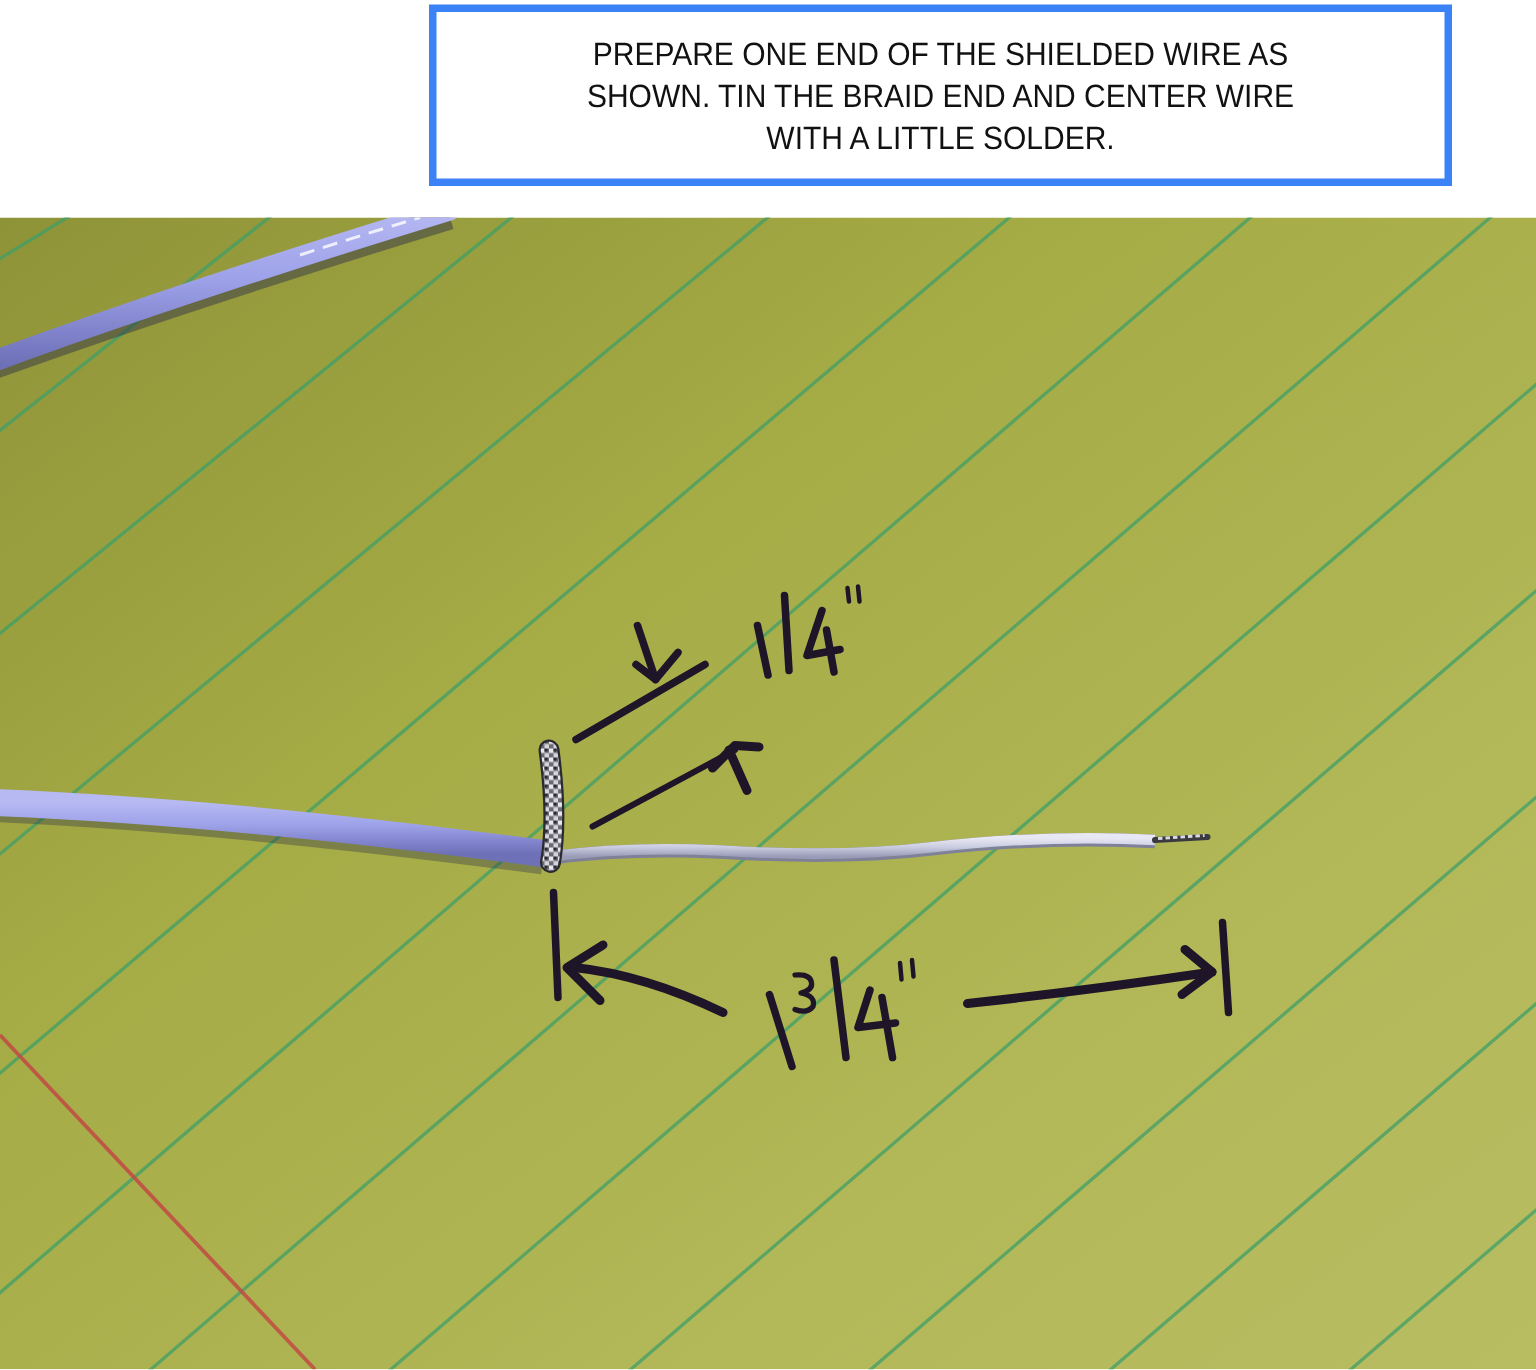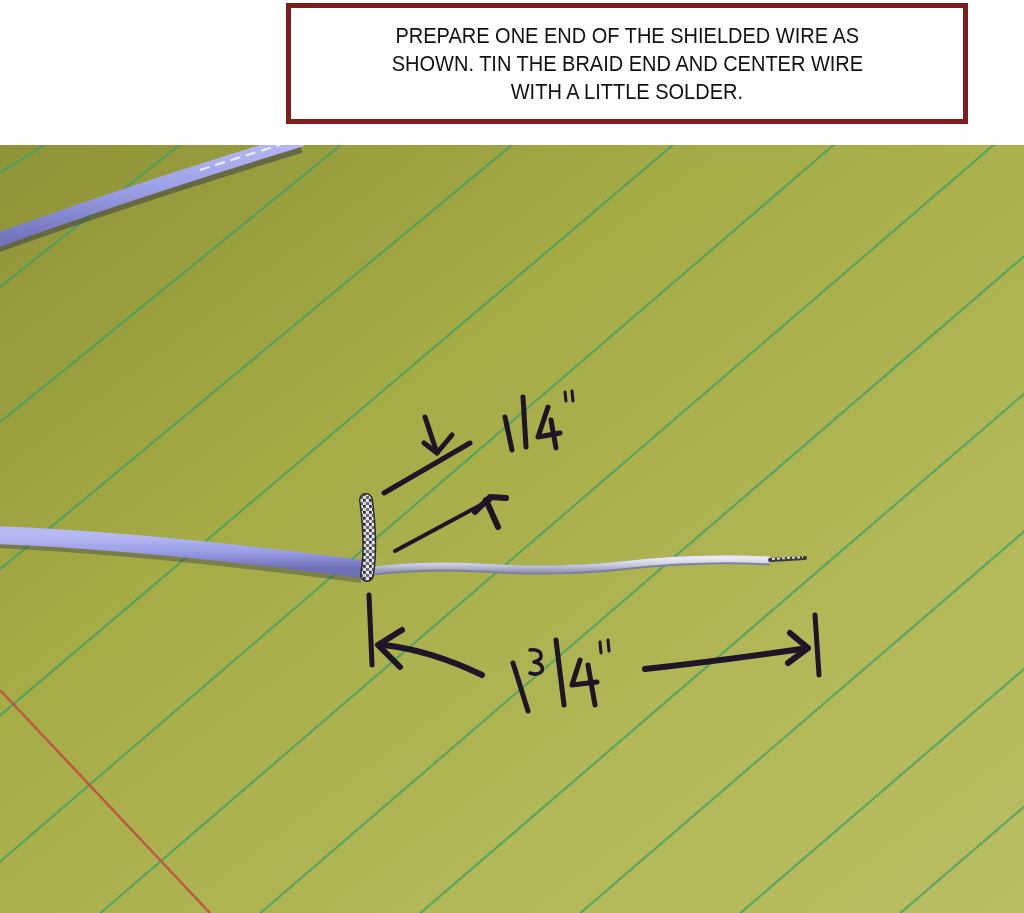--- a/index.html
+++ b/index.html
@@ -1,20 +1,20 @@
 <!DOCTYPE html>
 <html><head>
   <meta charset="utf-8">
   <style>
     html, body { margin: 0; padding: 0; background: #ffffff; }
     body { width: 1024px; height: 913px; position: relative; overflow: hidden; font-family: "Liberation Sans", sans-serif; }
     .caption-box {
       position: absolute; left: 286px; top: 3px; width: 672px; height: 111px;
-      border: 5px solid #7f1d1d; background: #fff; box-sizing: content-box;
-      display: flex; flex-direction: column; align-items: center; justify-content: center;
+      border: 5px solid #3b82f6; background: #fff; box-sizing: content-box;
+      display: flex; flex-direction: column; justify-content: center;
     }
     .caption-line {
       font-family: "Liberation Sans", sans-serif; font-size: 21.5px; line-height: 28px;
       color: #111; letter-spacing: 0px; text-align: center; white-space: nowrap;
       transform: scaleX(0.93);
     }
     .photo { position: absolute; left: 0; top: 145px; width: 1024px; height: 768px; }
     .photo svg { display: block; }
   </style>
 </head>

